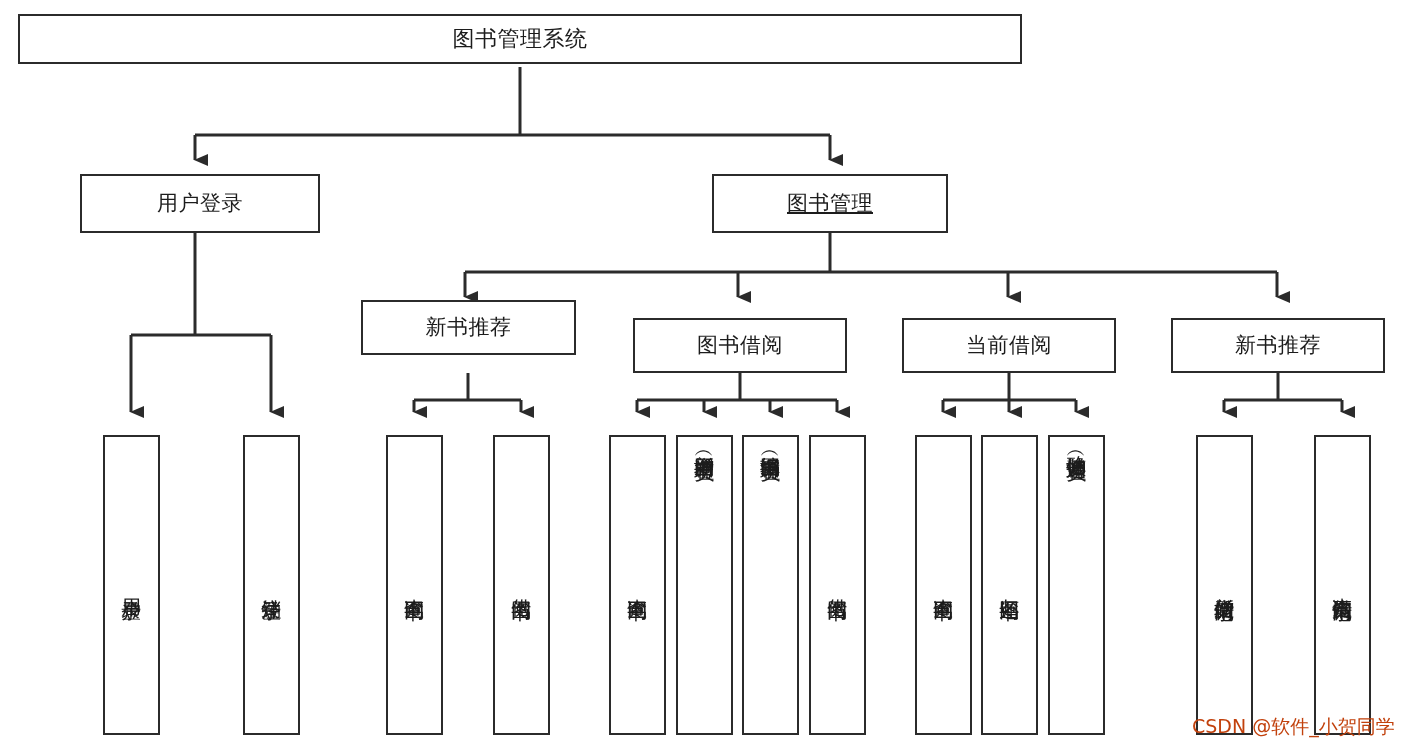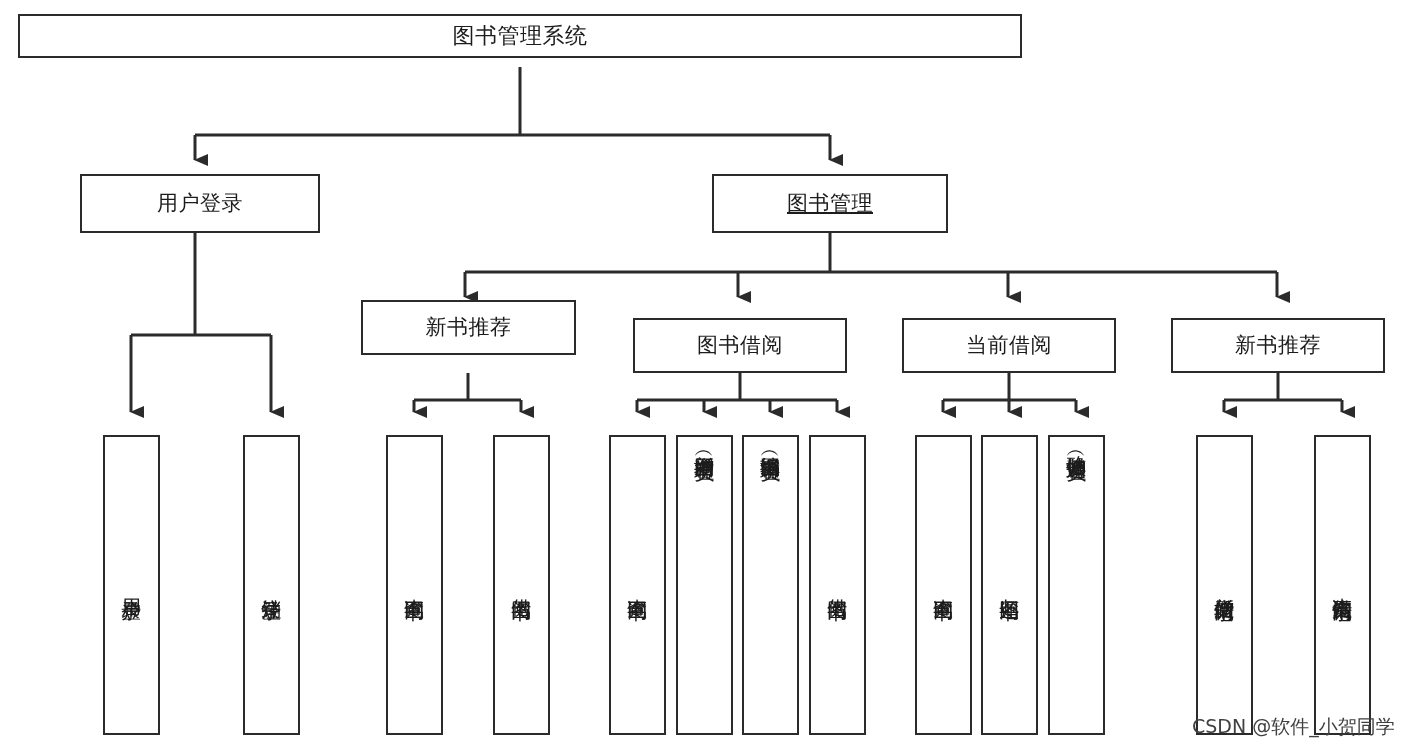--- a/index.html
+++ b/index.html
@@ -61,21 +61,21 @@
     line-height: 1.12;
     letter-spacing: 1px;
     margin: 0 auto;
   }
   .node.vert.center {
     align-items: center;
     padding-top: 0;
   }
   .watermark {
     position: absolute;
-    color: #404040;
+    color: #c2410c;
     font-size: 19px;
     white-space: nowrap;
     z-index: 3;
     font-family: "DejaVu Sans", "Liberation Sans", sans-serif;
   }
 </style>
 </head>
 <body>
 
 <div id="canvas">
@@ -125,21 +125,21 @@
       <path d="M 1009 400 L 1009 412" marker-end="url(#arrow)"></path>
       <path d="M 1076 400 L 1076 412" marker-end="url(#arrow)"></path>
 
       <path d="M 1278 373 L 1278 400"></path>
       <path d="M 1224 400 L 1342 400"></path>
       <path d="M 1224 400 L 1224 412" marker-end="url(#arrow)"></path>
       <path d="M 1342 400 L 1342 412" marker-end="url(#arrow)"></path>
     </g>
   </svg>
 
-  <div class="node root horiz" style="left:18px; top:14px; width:1004px; height:44px;">
+  <div class="node root horiz" style="left:18px; top:14px; width:1004px; height:50px;">
     <span class="label">图书管理系统</span>
   </div>
 
   <div class="node horiz" style="left:80px; top:174px; width:240px; height:59px;">
     <span class="label">用户登录</span>
   </div>
 
   <div class="node horiz" style="left:712px; top:174px; width:236px; height:59px;text-decoration:underline;">
     <span class="label">图书管理</span>
   </div>

